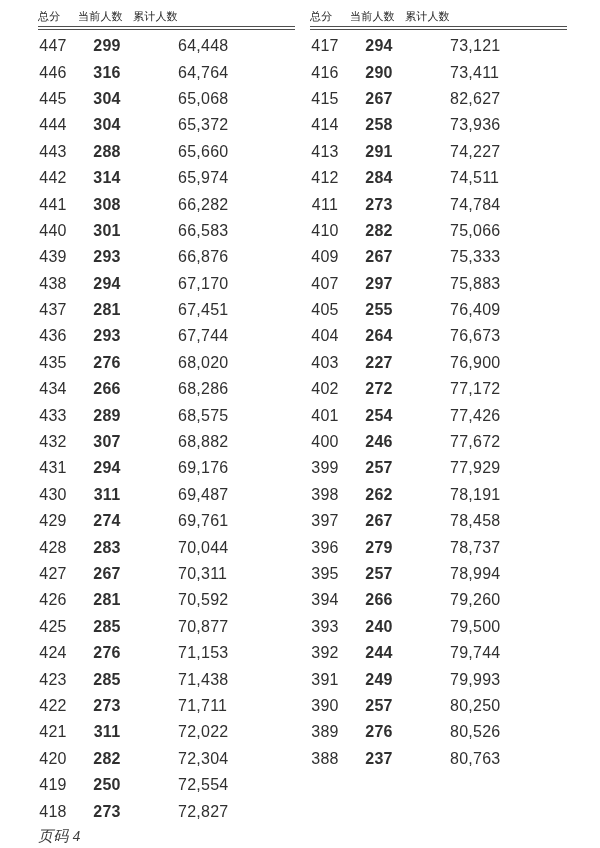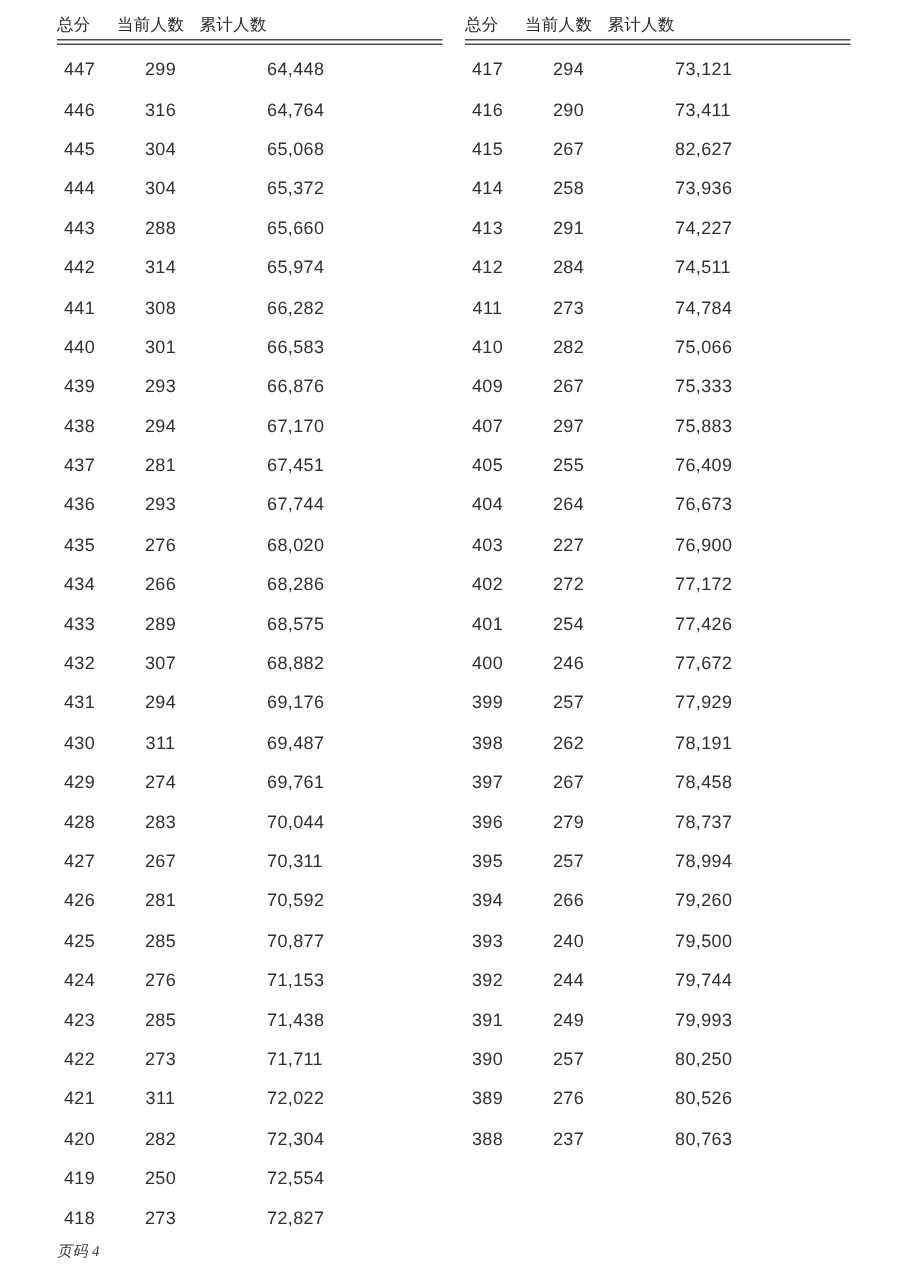--- a/index.html
+++ b/index.html
@@ -52,34 +52,34 @@
     box-sizing: border-box;
   }
   .table-body {
     margin-top: 3px;
   }
   .t-row {
     display: grid;
     grid-template-columns: 30px 78px 38px;
     height: 26.4px;
     align-items: center;
-    font-size: 12px;
+    font-size: 16px;
     letter-spacing: 0.25px;
     color: #303030;
   }
   .t-row .c-score   { text-align: center; }
-  .t-row .c-current { text-align: center; }
+  .t-row .c-current { text-align: center; font-weight: bold; }
   .t-row .c-cumul   { text-align: right; white-space: nowrap; margin-left: 32px; }
   .page-footer {
     position: absolute;
     left: 38px;
     top: 827px;
     font-family: "Liberation Serif", serif;
     font-style: italic;
-    font-size: 10px;
+    font-size: 15px;
     color: #3a3a3a;
     letter-spacing: 0.3px;
   }
 </style>
 </head>
 <body>
 
 <div class="page">
 
   <div class="tables-wrap">

